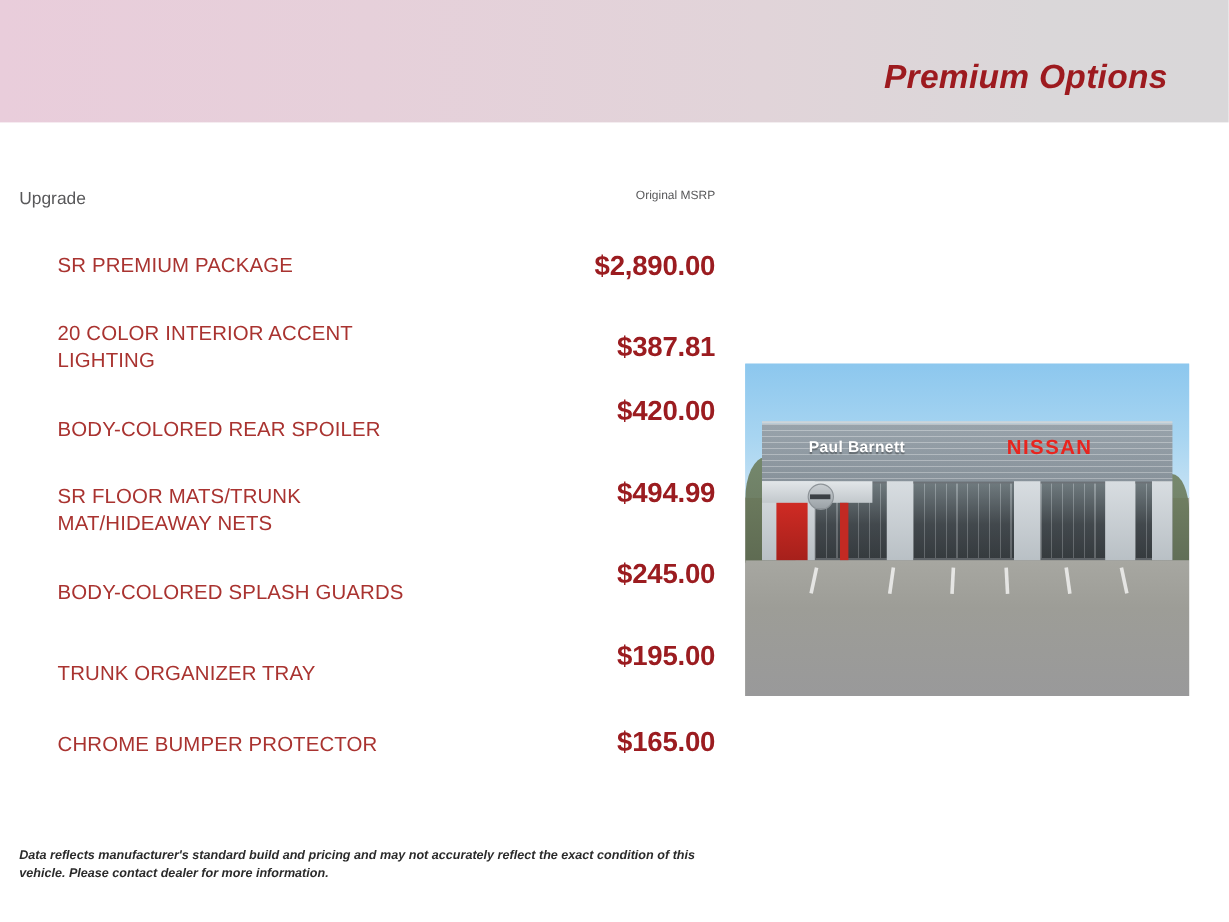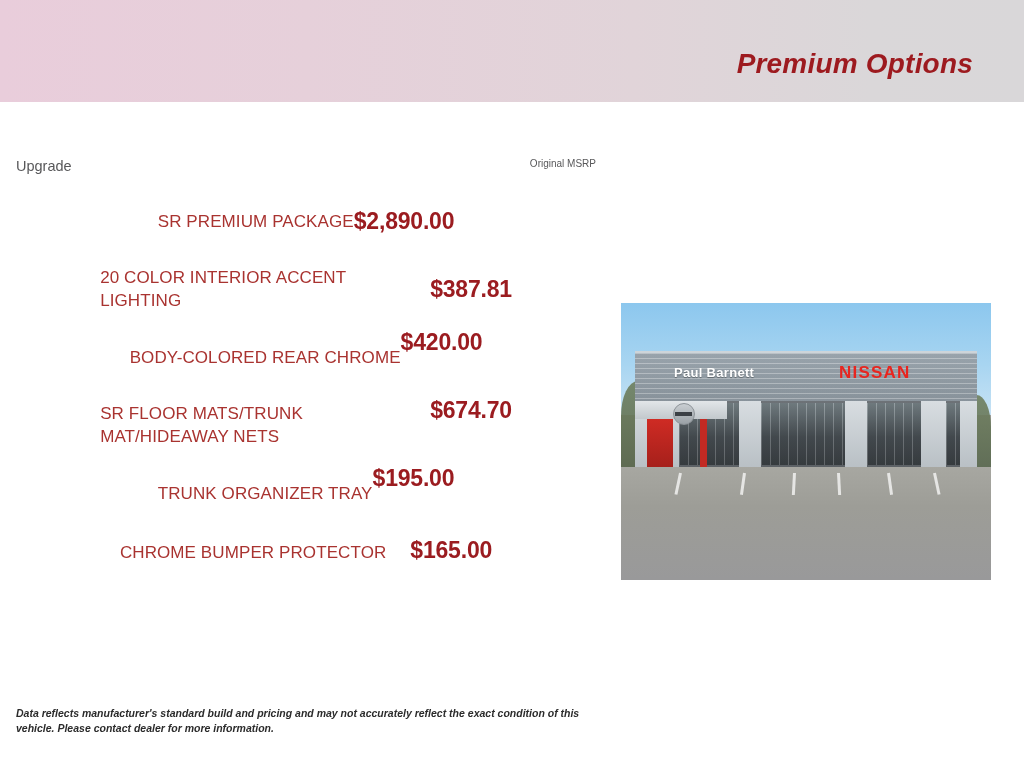--- a/index.html
+++ b/index.html
@@ -61,22 +61,23 @@
     right: 0; top: 0;
     font-size: 10px;
     color: #58585a;
     white-space: nowrap;
   }
 
   .opt-row {
     position: relative;
     display: flex;
     align-items: center;
-    justify-content: center;
+    justify-content: space-between;
     min-height: 68px;
+    margin-left: 32px;
   }
   .opt-label {
     font-size: 17px;
     line-height: 23px;
     color: #a93330;
     max-width: 330px;
     letter-spacing: 0.1px;
   }
   .opt-price {
     font-size: 23px;
@@ -240,29 +241,33 @@
       <div class="opt-label">SR PREMIUM PACKAGE</div>
       <div class="opt-price">$2,890.00</div>
     </div>
 
     <div class="opt-row r2">
       <div class="opt-label">20 COLOR INTERIOR ACCENT LIGHTING</div>
       <div class="opt-price">$387.81</div>
     </div>
 
     <div class="opt-row r3">
-      <div class="opt-label">BODY-COLORED REAR CHROME</div>
+      <div class="opt-label">BODY-COLORED REAR SPOILER</div>
       <div class="opt-price">$420.00</div>
     </div>
 
     <div class="opt-row r4">
       <div class="opt-label">SR FLOOR MATS/TRUNK MAT/HIDEAWAY NETS</div>
-      <div class="opt-price">$674.70</div>
-    </div>
-
+      <div class="opt-price">$494.99</div>
+    </div>
+
+    <div class="opt-row r5">
+      <div class="opt-label">BODY-COLORED SPLASH GUARDS</div>
+      <div class="opt-price">$245.00</div>
+    </div>
 
     <div class="opt-row r6">
       <div class="opt-label">TRUNK ORGANIZER TRAY</div>
       <div class="opt-price">$195.00</div>
     </div>
 
     <div class="opt-row r7">
       <div class="opt-label">CHROME BUMPER PROTECTOR</div>
       <div class="opt-price">$165.00</div>
     </div>

